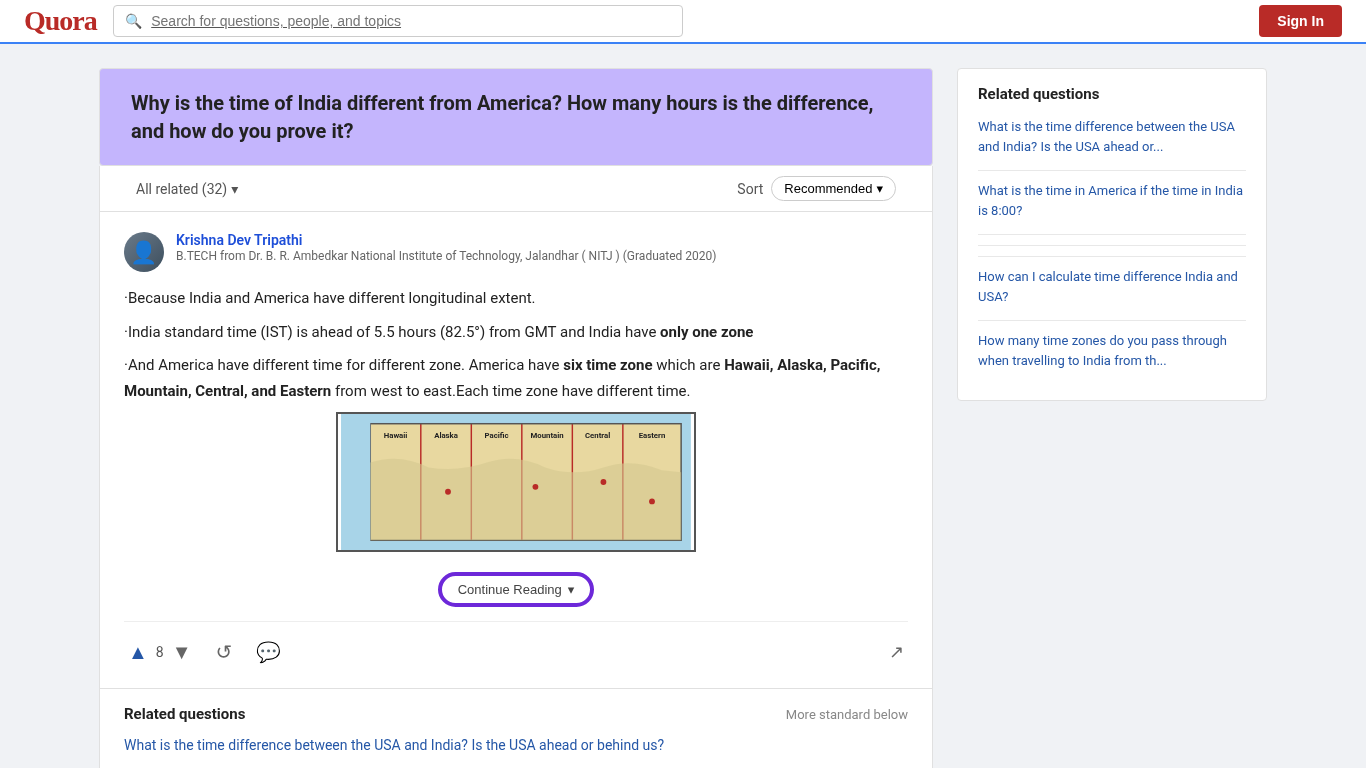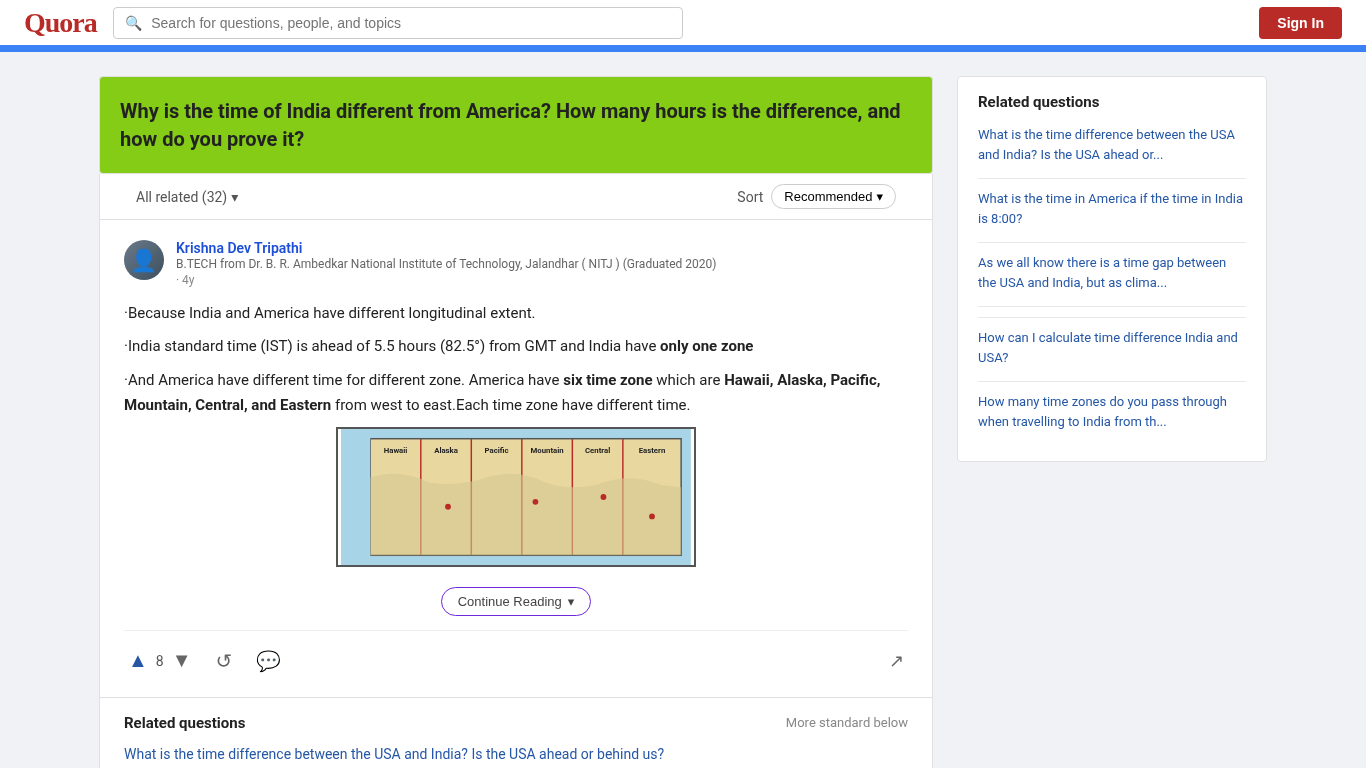--- a/index.html
+++ b/index.html
@@ -1,23 +1,23 @@
 <!DOCTYPE html>
 <html><head>
   <meta charset="utf-8">
   <style>
     * { box-sizing: border-box; margin: 0; padding: 0; }
     body { font-family: -apple-system, BlinkMacSystemFont, 'Segoe UI', Roboto, sans-serif; background: #f0f2f5; color: #333; font-size: 15px; }
 
     
     .header {
       background: #fff;
-      border-bottom: 7px solid #3b82f6;
+      border-bottom: 2px solid #3b82f6;
       padding: 0 24px;
-      height: 52px;
+      height: 44px;
       display: flex;
       align-items: center;
       gap: 16px;
       position: sticky;
       top: 0;
       z-index: 100;
       justify-content: center;
     }
     .logo {
       font-size: 28px;
@@ -37,20 +37,21 @@
       padding: 7px 12px;
       background: #fff;
       gap: 8px;
     }
     .search-bar input {
       border: none;
       outline: none;
       width: 100%;
       font-size: 14px;
       color: #555;
+      text-decoration: underline;
     }
     .search-icon { color: #888; font-size: 14px; }
     .spacer { flex: 1; }
     .sign-in-btn {
       background: #b92b27;
       color: #fff;
       border: none;
       border-radius: 4px;
       padding: 8px 18px;
       font-size: 14px;
@@ -70,24 +71,24 @@
     }
 
     
     .main-content {
       flex: 1;
       min-width: 0;
     }
 
     
     .question-card {
-      background: #84cc16;
+      background: #c4b5fd;
       border: 1px solid #e0e0e0;
       border-radius: 4px;
-      padding: 20px 20px;
+      padding: 20px 31px;
       margin-bottom: 0;
     }
     .question-title {
       font-size: 20px;
       font-weight: 700;
       color: #222;
       line-height: 1.4;
       margin-bottom: 0;
     }
 
@@ -183,21 +184,21 @@
     .map-container {
       margin: 4px auto;
       text-align: center;
       position: relative;
     }
 
     .continue-reading {
       display: inline-flex;
       align-items: center;
       gap: 6px;
-      border: 1px solid #6d28d9;
+      border: 4px solid #6d28d9;
       border-radius: 20px;
       padding: 6px 16px;
       font-size: 13px;
       color: #444;
       background: #fff;
       cursor: pointer;
       margin-top: 8px;
     }
 
     
@@ -338,21 +339,20 @@
       <div class="author-row">
         <div class="avatar">
           <div class="avatar-img">
 
             <span style="font-size:22px;">👤</span>
           </div>
         </div>
         <div class="author-info">
           <div class="author-name">Krishna Dev Tripathi</div>
           <div class="author-credentials">B.TECH from Dr. B. R. Ambedkar National Institute of Technology, Jalandhar ( NITJ ) (Graduated 2020)</div>
-          <div class="answer-time">· 4y</div>
         </div>
       </div>
 
       <div class="answer-body">
         <p>
           <span>·Because India and America have different longitudinal extent.</span>
         </p>
         <p>
           <span>·India standard time (IST) is ahead of 5.5 hours (82.5°) from GMT and India have </span><strong>only one zone</strong>
         </p>
@@ -424,21 +424,20 @@
 
   </div>
 
   <div class="sidebar">
     <div class="sidebar-card">
       <div class="sidebar-title">Related questions</div>
       <a class="sidebar-link" href="#">What is the time difference between the USA and India? Is the USA ahead or...</a>
       <hr class="sidebar-divider">
       <a class="sidebar-link" href="#">What is the time in America if the time in India is 8:00?</a>
       <hr class="sidebar-divider">
-      <a class="sidebar-link" href="#">As we all know there is a time gap between the USA and India, but as clima...</a>
       <hr class="sidebar-divider">
       <hr class="sidebar-divider">
       <a class="sidebar-link" href="#">How can I calculate time difference India and USA?</a>
       <hr class="sidebar-divider">
       <a class="sidebar-link" href="#">How many time zones do you pass through when travelling to India from th...</a>
     </div>
   </div>
 
 </div>
 

